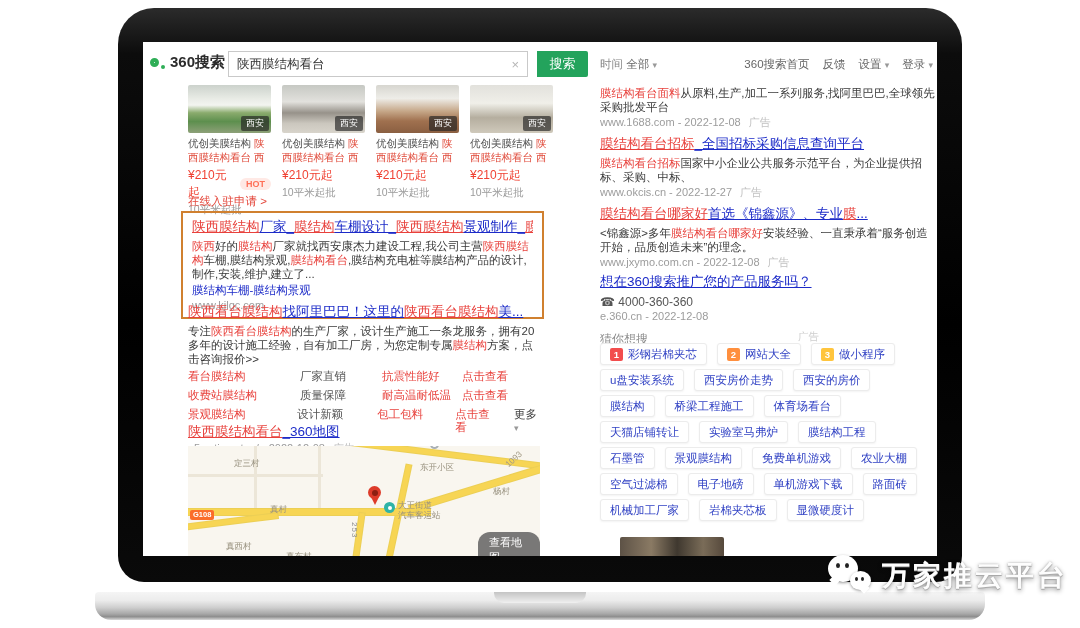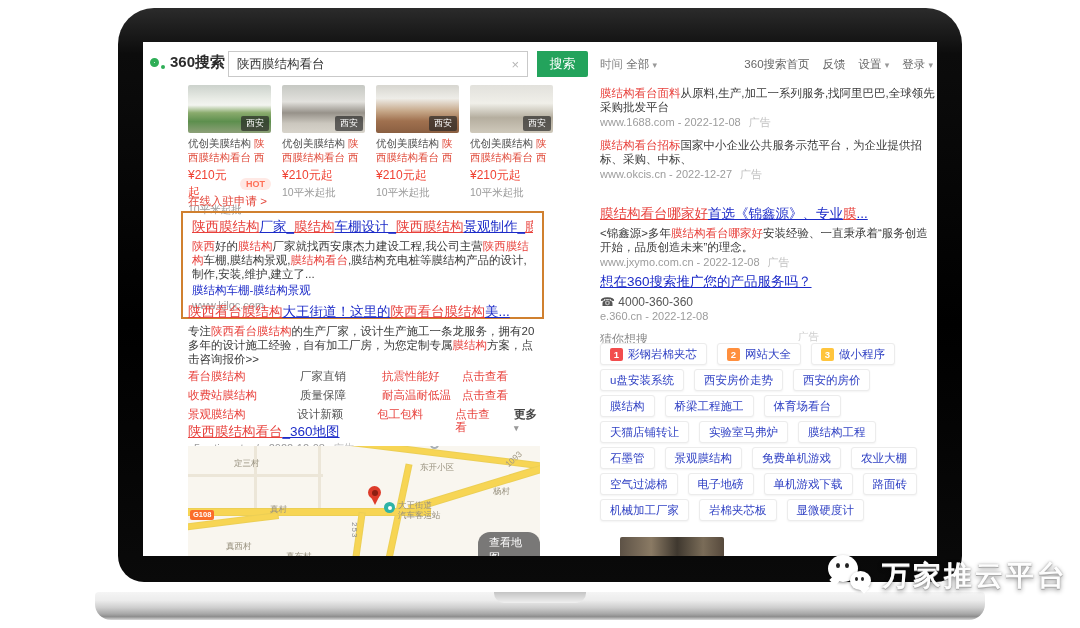--- a/index.html
+++ b/index.html
@@ -78,21 +78,21 @@
   .adlbl { color:#c2c2c2; margin-left:8px; }
 
   .boxed { position:absolute; left:-7px; top:126px; width:363px; border:2px solid #d0802f; padding:5px 9px 6px; }
   .sublink { font-size:11.5px; color:#1c2bc8; margin-top:2px; }
 
   .res2 { position:absolute; left:0; top:218px; width:356px; }
   .sl { margin-top:4px; font-size:11.5px; }
   .sl-row { display:flex; line-height:13px; margin-bottom:6px; }
   .sl-c0 { width:112px; color:#e8413c; } .sl-c1 { width:82px; color:#555; }
   .sl-c2 { width:80px; color:#e8413c; } .sl-c3 { color:#e8413c; }
-  .sl-more { margin-left:14px; color:#444;font-weight:bold; }
+  .sl-more { margin-left:14px; color:#444; }
 
   
   .mapres { position:absolute; left:0; top:338px; width:356px; }
   .map { position:relative; margin-top:5px; width:352px; height:113px; background:#f9f6ef; overflow:hidden; }
   .road { position:absolute; background:#f7d554; box-shadow:0 0 0 1px #eccf55; }
   .mroad { position:absolute; background:#ece6d8; }
   .mlabel { position:absolute; font-size:8.5px; color:#98917f; white-space:nowrap; }
   .g108 { position:absolute; background:#fb6d2a; color:#fff; font-size:7.5px; font-weight:700; padding:0 3px;
           border-radius:2px; line-height:10px; }
   .roadno { position:absolute; font-size:8.5px; color:#a39a85; transform:rotate(-42deg); }
@@ -209,21 +209,21 @@
         </a>
         <div class="rdesc">
           <span class="hl">陕西</span><span>好的</span><span class="hl">膜结构</span><span>厂家就找西安康杰力建设工程,我公司主营</span><span class="hl">陕西膜结构</span><span>车棚,膜结构景观,</span><span class="hl">膜结构看台</span><span>,膜结构充电桩等膜结构产品的设计,制作,安装,维护,建立了...</span>
         </div>
         <div class="sublink">膜结构车棚-膜结构景观</div>
         <div class="rurl">www.kjlgc.com</div>
       </div>
 
       <div class="res2">
         <a class="rtit">
-          <span class="hl">陕西看台膜结构</span><span>大王街道！这里的</span><span class="hl">陕西看台膜结构</span><span>美...</span>
+          <span class="hl">陕西看台膜结构</span><span>找阿里巴巴！这里的</span><span class="hl">陕西看台膜结构</span><span>美...</span>
         </a>
         <div class="rdesc">
           <span>专注</span><span class="hl">陕西看台膜结构</span><span>的生产厂家，设计生产施工一条龙服务，拥有20多年的设计施工经验，自有加工厂房，为您定制专属</span><span class="hl">膜结构</span><span>方案，点击咨询报价&gt;&gt;</span>
         </div>
         <div class="sl">
           <div class="sl-row">
             <span class="sl-c0">看台膜结构</span>
             <span class="sl-c1">厂家直销</span>
             <span class="sl-c2">抗震性能好</span>
             <span class="sl-c3">点击查看</span>
@@ -281,20 +281,23 @@
     <div class="rcol">
 
       <div class="rb" style="top:0;">
         <div class="rdesc" style="margin-top:0;">
           <span class="hl">膜结构看台面料</span><span>从原料,生产,加工一系列服务,找阿里巴巴,全球领先采购批发平台</span>
         </div>
         <div class="rurl"><span>www.1688.com - 2022-12-08</span><span class="adlbl">广告</span></div>
       </div>
 
       <div class="rb" style="top:49px;">
+        <a class="rtit">
+          <span class="hl">膜结构看台招标</span><span>_全国招标采购信息查询平台</span>
+        </a>
         <div class="rdesc">
           <span class="hl">膜结构看台招标</span><span>国家中小企业公共服务示范平台，为企业提供招标、采购、中标、</span>
         </div>
         <div class="rurl"><span>www.okcis.cn - 2022-12-27</span><span class="adlbl">广告</span></div>
       </div>
 
       <div class="rb" style="top:119px;">
         <a class="rtit">
           <span class="hl">膜结构看台哪家好</span><span>首选《锦鑫源》、专业</span><span class="hl">膜</span><span>...</span>
         </a>

